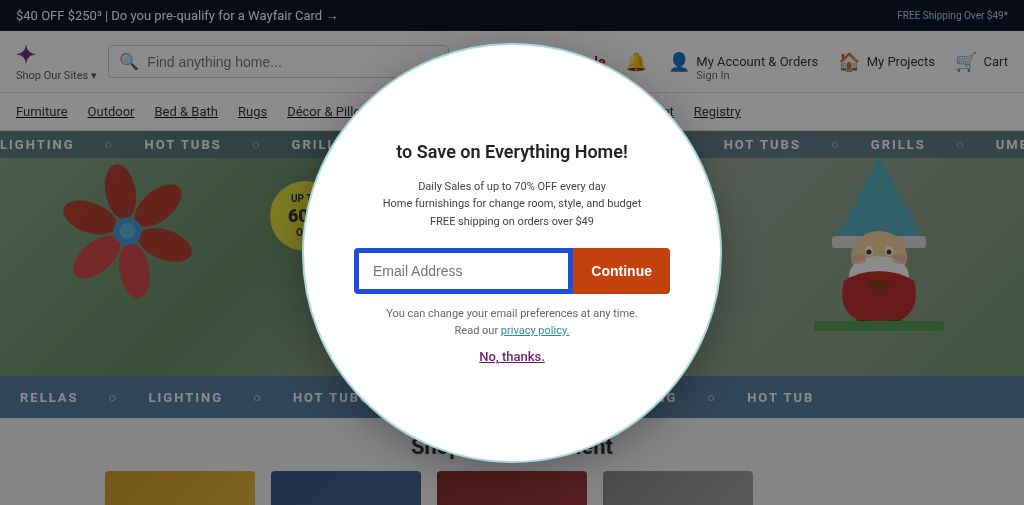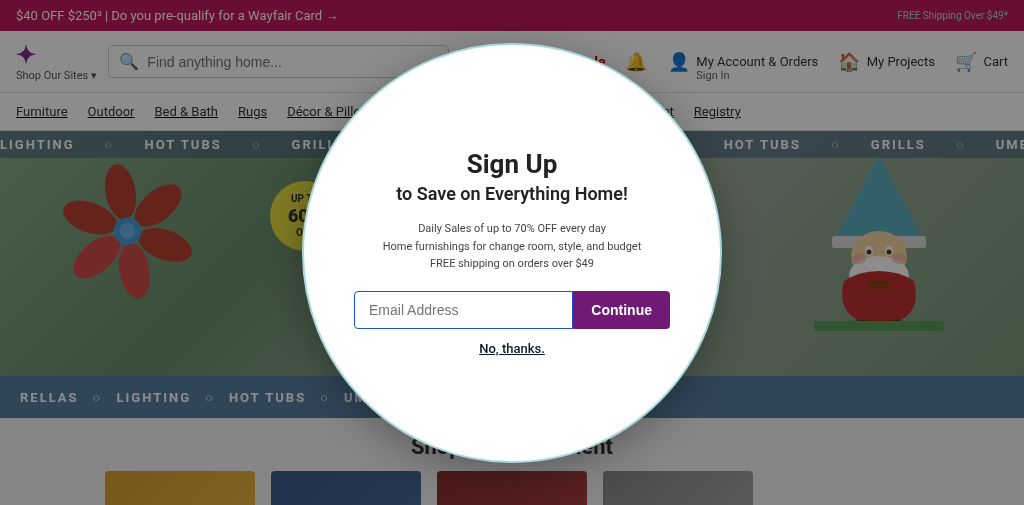--- a/index.html
+++ b/index.html
@@ -1,20 +1,20 @@
 <!DOCTYPE html>
 <html><head>
   <meta charset="utf-8">
   <style>
     * { margin: 0; padding: 0; box-sizing: border-box; }
     body { font-family: -apple-system, BlinkMacSystemFont, 'Segoe UI', Roboto, sans-serif; width: 1024px; height: 505px; overflow: hidden; position: relative; background: #f5f5f5; }
 
     
     #top-banner {
-      background: #be185d;
+      background: #0f172a;
       color: white;
       text-align: right;
       padding: 8px 16px;
       font-size: 13px;
       display: flex;
       justify-content: space-between;
       align-items: center;
     }
     #top-banner .free-shipping { color: #a8d8e8; font-size: 10px; cursor: pointer; }
 
@@ -137,21 +137,21 @@
     #blue-strip {
       background: #5a7fa0;
       height: 42px;
       display: flex;
       align-items: center;
       overflow: hidden;
       color: white;
       font-size: 13px;
       font-weight: 700;
       letter-spacing: 2px;
-      gap: 14px;
+      gap: 30px;
       padding: 0 20px;
     }
 
     
     #bottom-section {
       background: #f5f5f5;
       padding: 16px;
       text-align: center;
     }
     #bottom-section h2 { font-size: 22px; color: #333; margin-bottom: 12px; }
@@ -188,38 +188,38 @@
       border: 2px solid #a8d8d8;
       position: relative;
     }
     #modal h2 { font-size: 26px; color: #222; margin-bottom: 4px; font-weight: 700; }
     #modal h3 { font-size: 18px; color: #222; margin-bottom: 16px; font-weight: 600; }
     #modal .description { font-size: 11px; color: #444; line-height: 1.6; margin-bottom: 18px; }
     #modal .email-row { display: flex; gap: 0; width: 100%; margin-bottom: 12px; }
     #modal .email-row input {
       flex: 1;
       padding: 10px 14px;
-      border: 1px solid #1d4ed8;
+      border: 5px solid #1d4ed8;
       border-radius: 4px 0 0 4px;
       font-size: 14px;
       outline: none;
     }
     #modal .email-row button {
-      background: #701a75;
+      background: #c2410c;
       color: white;
       border: none;
       padding: 10px 18px;
       border-radius: 0 4px 4px 0;
       cursor: pointer;
       font-size: 14px;
       font-weight: 600;
     }
     #modal .fine-print { font-size: 11px; color: #666; line-height: 1.5; margin-bottom: 10px; }
     #modal .fine-print a { color: #2a8fa0; text-decoration: underline; }
-    #modal .no-thanks { color: #0f172a; font-size: 13px; cursor: pointer; text-decoration: underline; font-weight: 500; }
+    #modal .no-thanks { color: #701a75; font-size: 13px; cursor: pointer; text-decoration: underline; font-weight: 500; }
 
     
     .icon-bell { font-size: 18px; }
     .icon-person { font-size: 18px; }
     .icon-projects { font-size: 18px; }
     .icon-cart { font-size: 18px; }
     .icon-search { font-size: 16px; color: #888; }
   </style>
 </head>
 <body>
@@ -383,26 +383,29 @@
     <div class="product-thumb chair"></div>
     <div class="product-thumb pillow"></div>
     <div class="product-thumb rug"></div>
     <div class="product-thumb lamp"></div>
     <div class="product-thumb curtain"></div>
   </div>
 </div>
 
 <div id="modal-overlay">
   <div id="modal">
-    <h2>Sign Up</h2>
     <h3>to Save on Everything Home!</h3>
     <div class="description">
       <span>Daily Sales of up to 70% OFF every day</span><br>
       <span>Home furnishings for change room, style, and budget</span><br>
       <span>FREE shipping on orders over $49</span>
     </div>
     <div class="email-row">
       <input type="email" placeholder="Email Address" style="">
       <button>Continue</button>
     </div>
+    <div class="fine-print">
+      <span>You can change your email preferences at any time.</span><br>
+      Read our <a href="#">privacy policy.</a>
+    </div>
     <span class="no-thanks">No, thanks.</span>
   </div>
 </div>
 
 </body></html>

